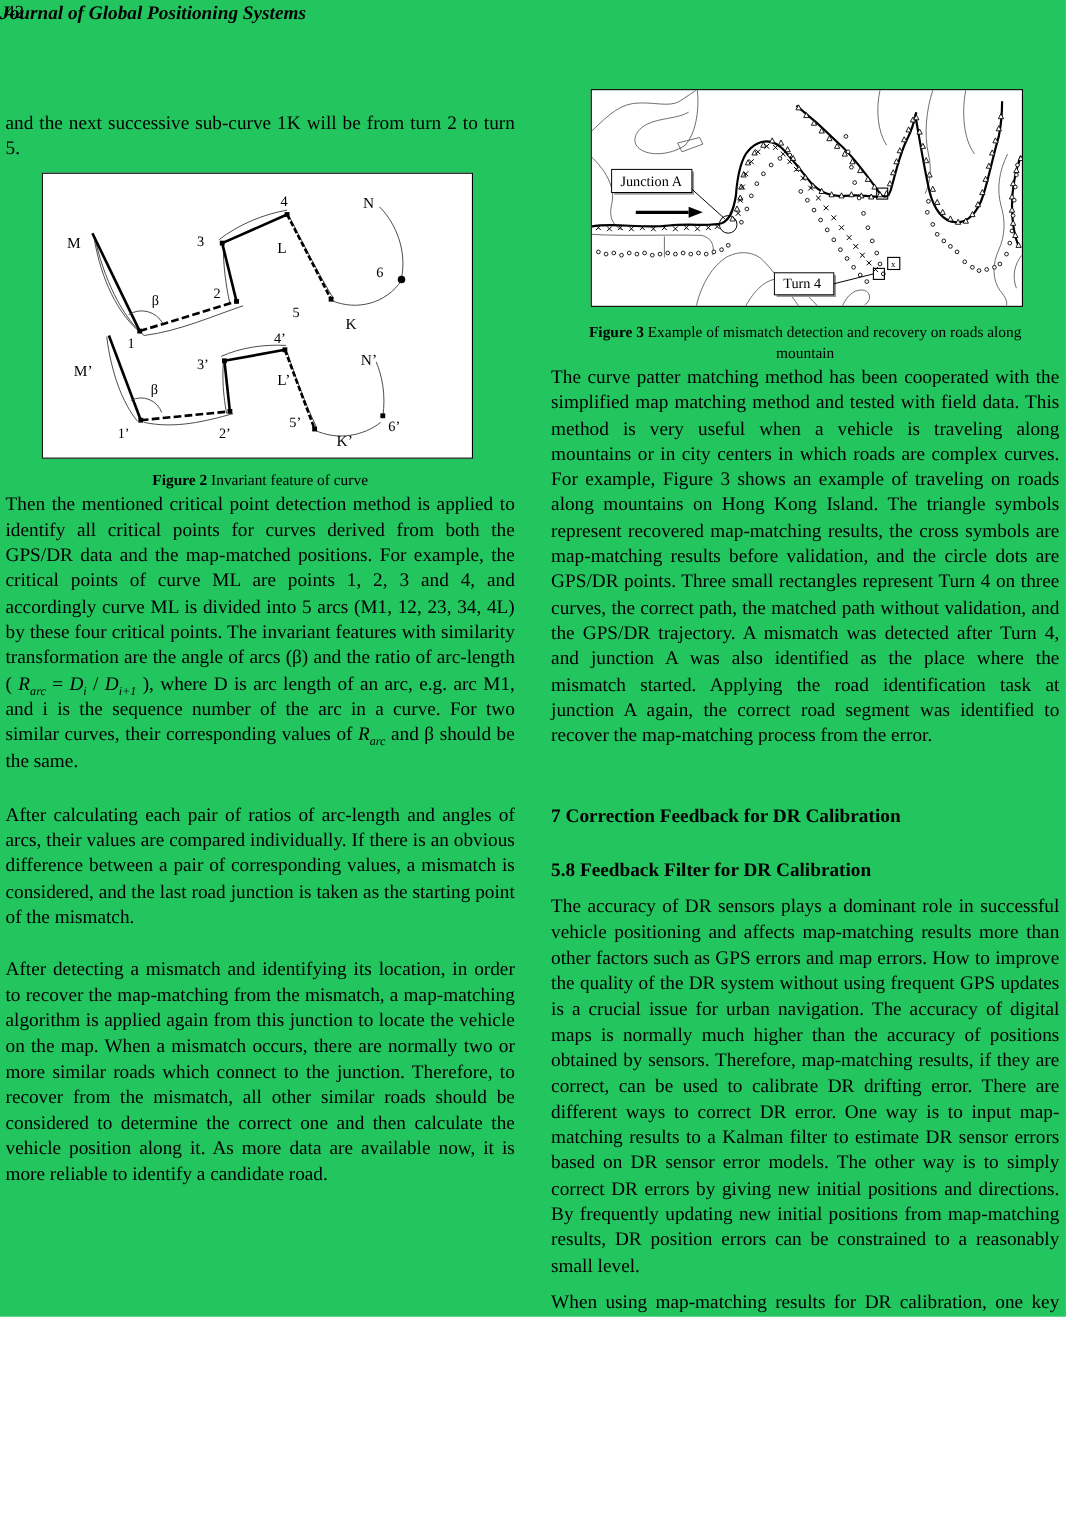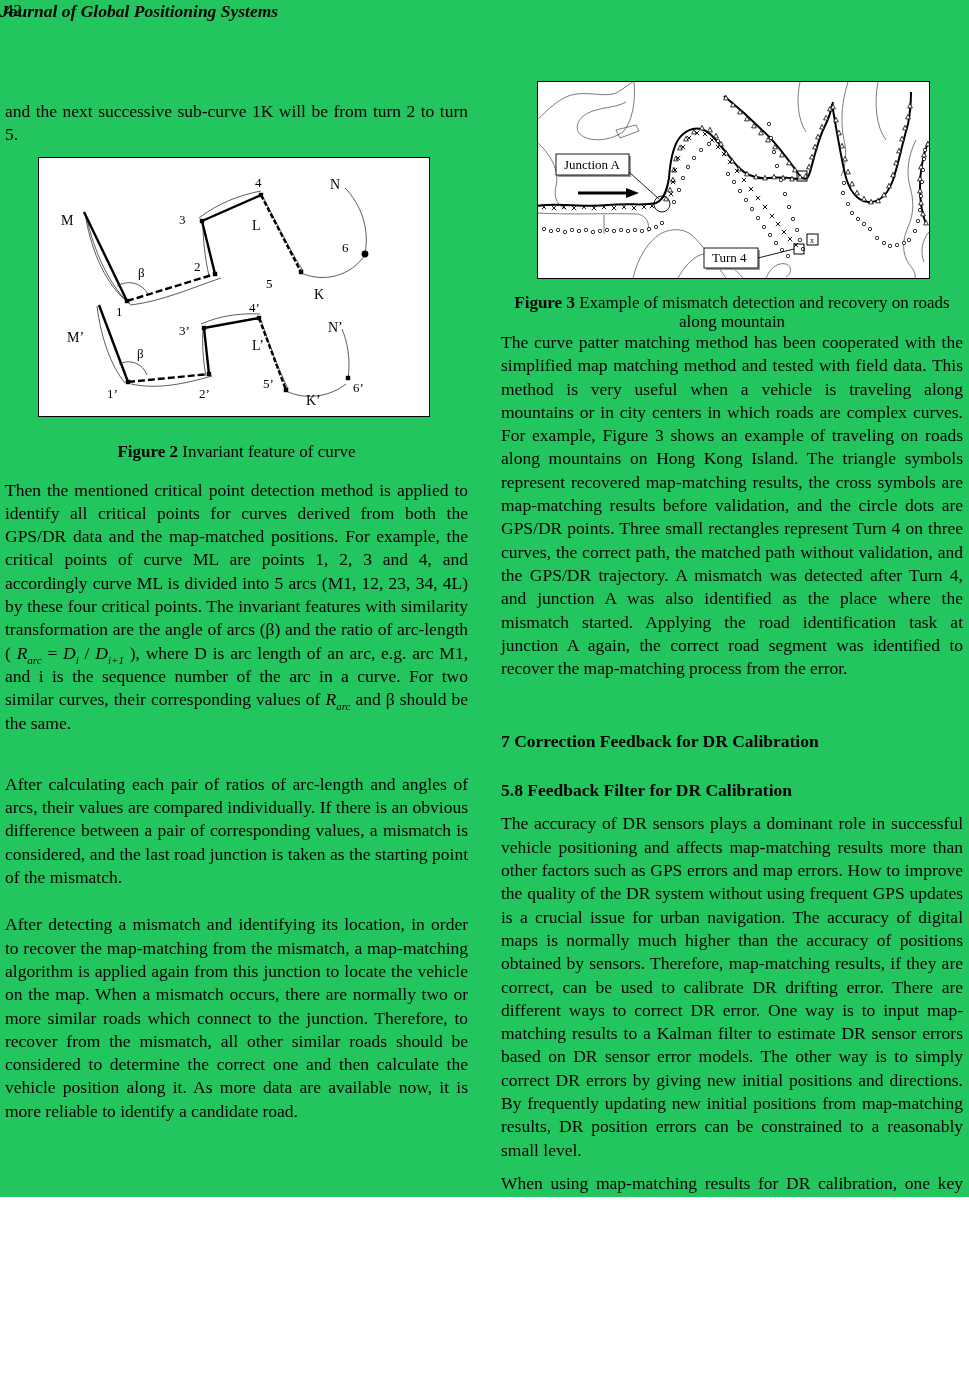--- a/index.html
+++ b/index.html
@@ -16,28 +16,28 @@
   .col-left  { left:5px;  top:84px; width:463px; }
   .col-right { left:501px; top:81px; width:462px; }
 
   .body-text { font-size:17.5px; line-height:23.3px; text-align:justify; }
   .head-bold { font-size:17.5px; line-height:23px; font-weight:bold; text-align:left; }
 
   .figbox { border:1px solid #000; background:#fff; }
   .fig2box { width:392px; height:260px; margin-top:10px; margin-left:33px; }
   .fig3box { width:393px; height:198px; margin-left:36px; }
 
-  .caption { font-size:17px; line-height:19px; text-align:center; }
-  .cap2 { margin-top:25px; }
+  .caption { font-size:14px; line-height:19px; text-align:center; }
+  .cap2 { margin-top:11px; }
   .cap3 { margin-top:14px; padding:0 10px; }
   .caption b { font-weight:bold; }
 
   .p-intro { margin-top:16px; }
-  .p-then  { margin-top:18px; }
-  .p-after { margin-top:38px; }
+  .p-then  { margin-top:0; }
+  .p-after { margin-top:26px; }
   .h-23    { margin-top:46px; }
   .p-detect{ margin-top:24px; }
 
   .p-curve { }
   .h-3     { margin-top:50px; }
   .h-31    { margin-top:26px; }
   .p-acc   { margin-top:10px; }
   .p-when  { margin-top:10px; }
 
   .fv { font-style:italic; }

